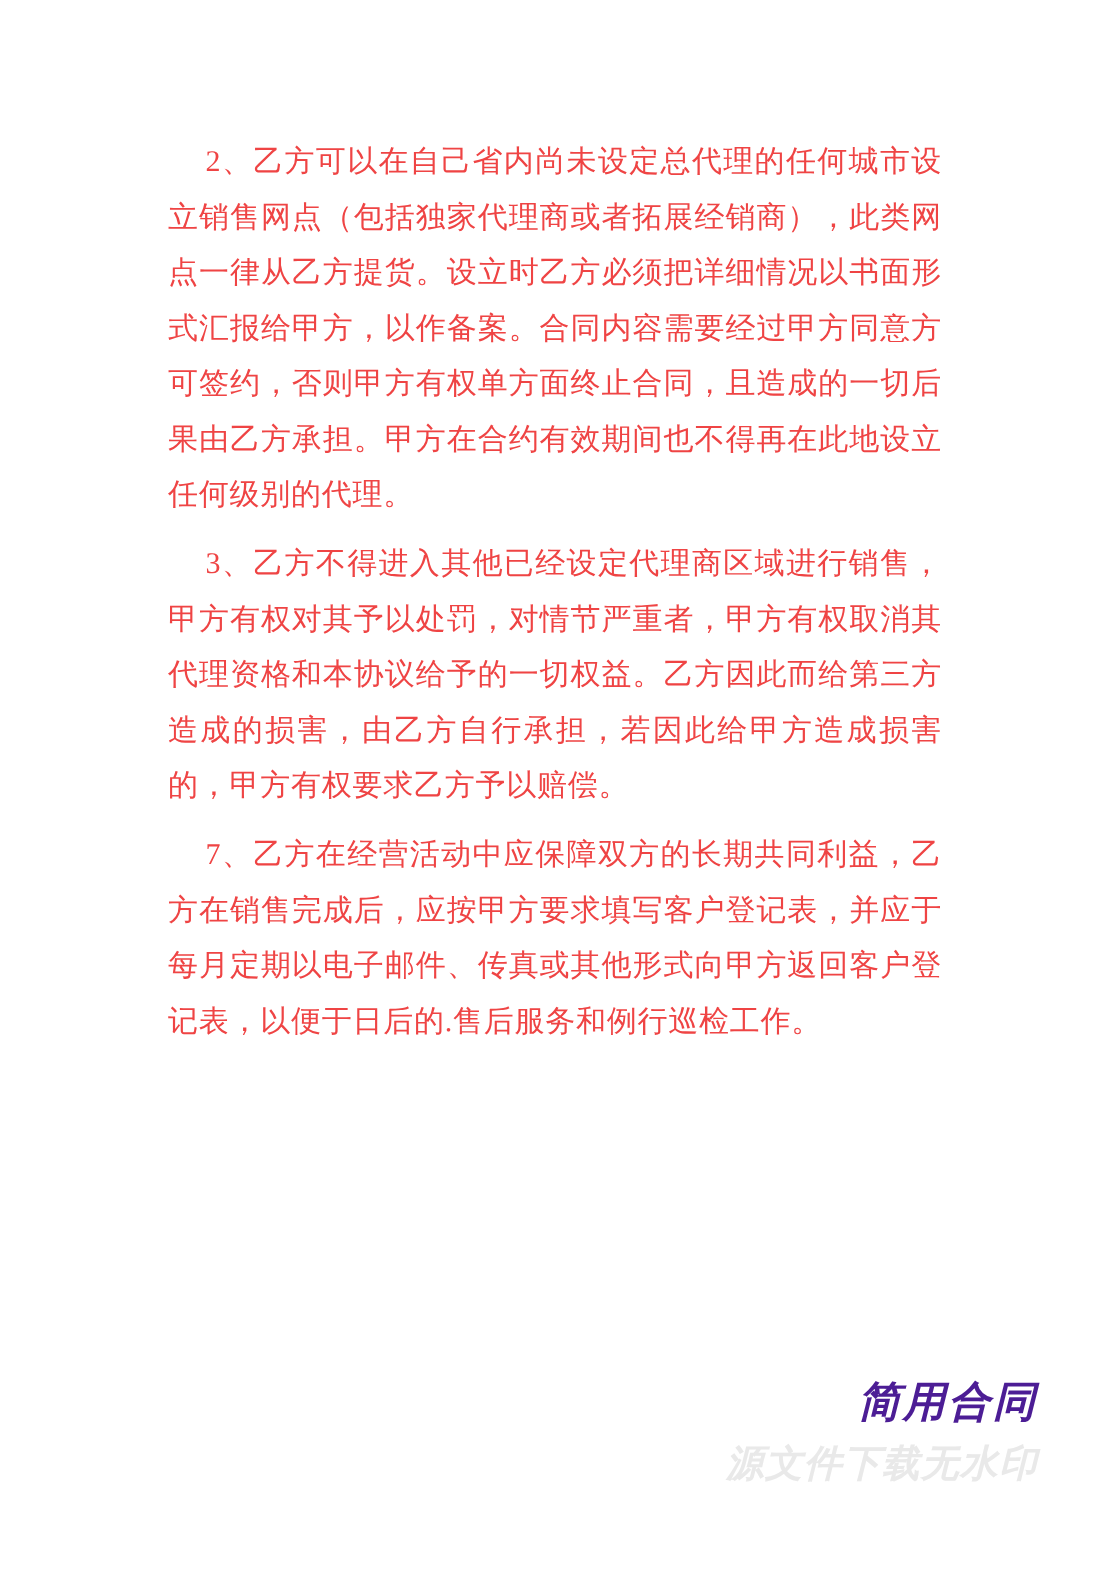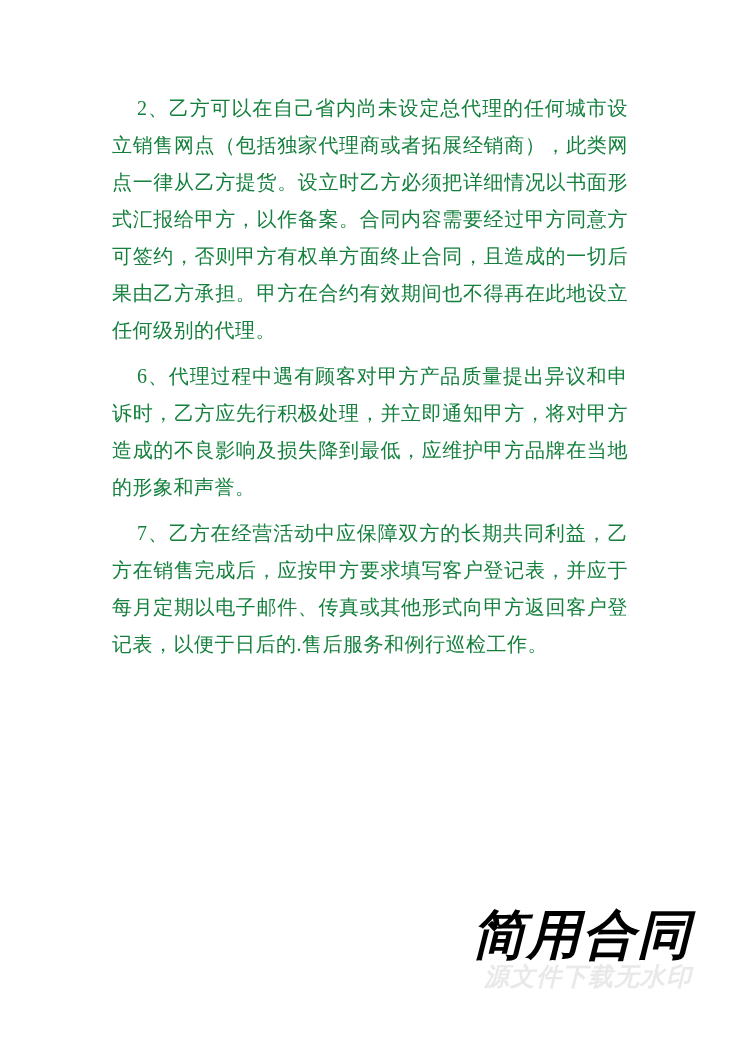--- a/index.html
+++ b/index.html
@@ -18,60 +18,60 @@
   .content {
     position: absolute;
     left: 112px;
     top: 90px;
     width: 516px;
   }
   .clause {
     margin: 0 0 9px 0;
     font-size: 20px;
     line-height: 37px;
-    color: #15803d;
+    color: #ef4444;
     text-indent: 25px;
     text-align: justify;
     text-justify: inter-ideograph;
     letter-spacing: 0.5px;
     word-break: break-all;
   }
   .watermark {
     position: absolute;
     right: 50px;
     top: 912px;
     text-align: right;
     font-family: "Liberation Sans", "DejaVu Sans", sans-serif;
     font-weight: bold;
     font-style: italic;
     user-select: none;
     pointer-events: none;
     white-space: nowrap;
   }
   .wm-title {
-    font-size: 53px;
+    font-size: 28px;
     line-height: 46px;
-    color: #000000;
+    color: #4c1d95;
     letter-spacing: 2px;
   }
   .wm-sub {
     margin-top: 4px;
     font-size: 25px;
     line-height: 28px;
     color: #e9e9e9;
     letter-spacing: 1px;
   }
 </style>
 </head>
 <body>
 
 <div class="page">
   <div class="content">
     <p class="clause">2、乙方可以在自己省内尚未设定总代理的任何城市设立销售网点（包括独家代理商或者拓展经销商），此类网点一律从乙方提货。设立时乙方必须把详细情况以书面形式汇报给甲方，以作备案。合同内容需要经过甲方同意方可签约，否则甲方有权单方面终止合同，且造成的一切后果由乙方承担。甲方在合约有效期间也不得再在此地设立任何级别的代理。</p>
-    <p class="clause">6、代理过程中遇有顾客对甲方产品质量提出异议和申诉时，乙方应先行积极处理，并立即通知甲方，将对甲方造成的不良影响及损失降到最低，应维护甲方品牌在当地的形象和声誉。</p>
+    <p class="clause">3、乙方不得进入其他已经设定代理商区域进行销售，甲方有权对其予以处罚，对情节严重者，甲方有权取消其代理资格和本协议给予的一切权益。乙方因此而给第三方造成的损害，由乙方自行承担，若因此给甲方造成损害的，甲方有权要求乙方予以赔偿。</p>
     <p class="clause">7、乙方在经营活动中应保障双方的长期共同利益，乙方在销售完成后，应按甲方要求填写客户登记表，并应于每月定期以电子邮件、传真或其他形式向甲方返回客户登记表，以便于日后的.售后服务和例行巡检工作。</p>
   </div>
 
   <div class="watermark">
     <div class="wm-title">简用合同</div>
     <div class="wm-sub">源文件下载无水印</div>
   </div>
 </div>
 
 </body></html>

